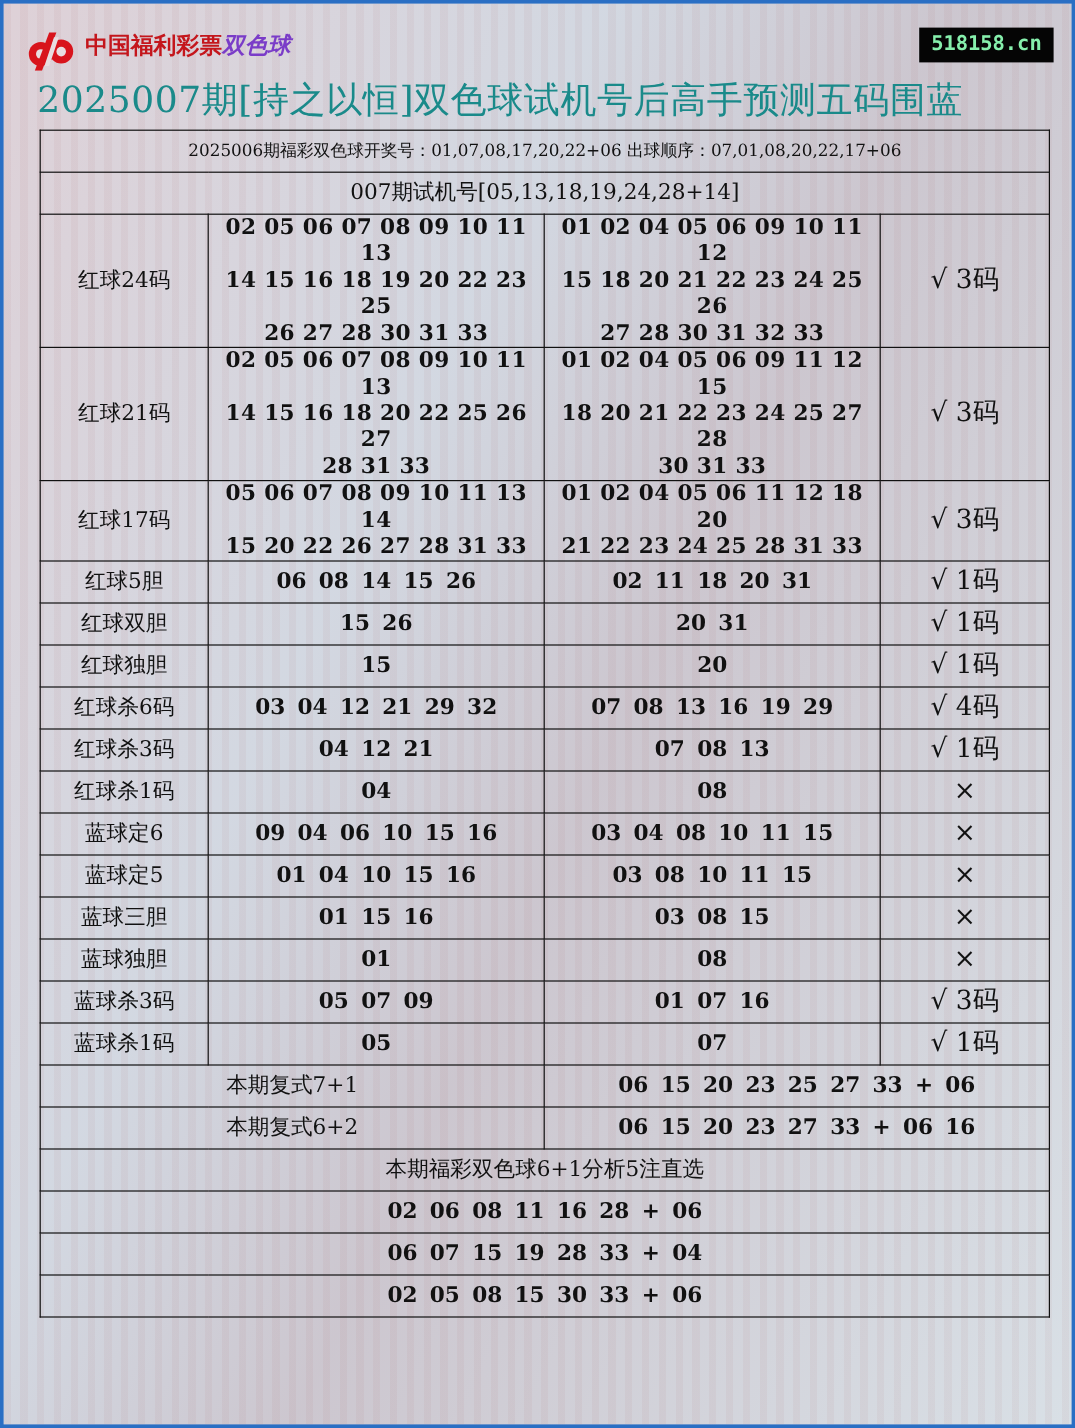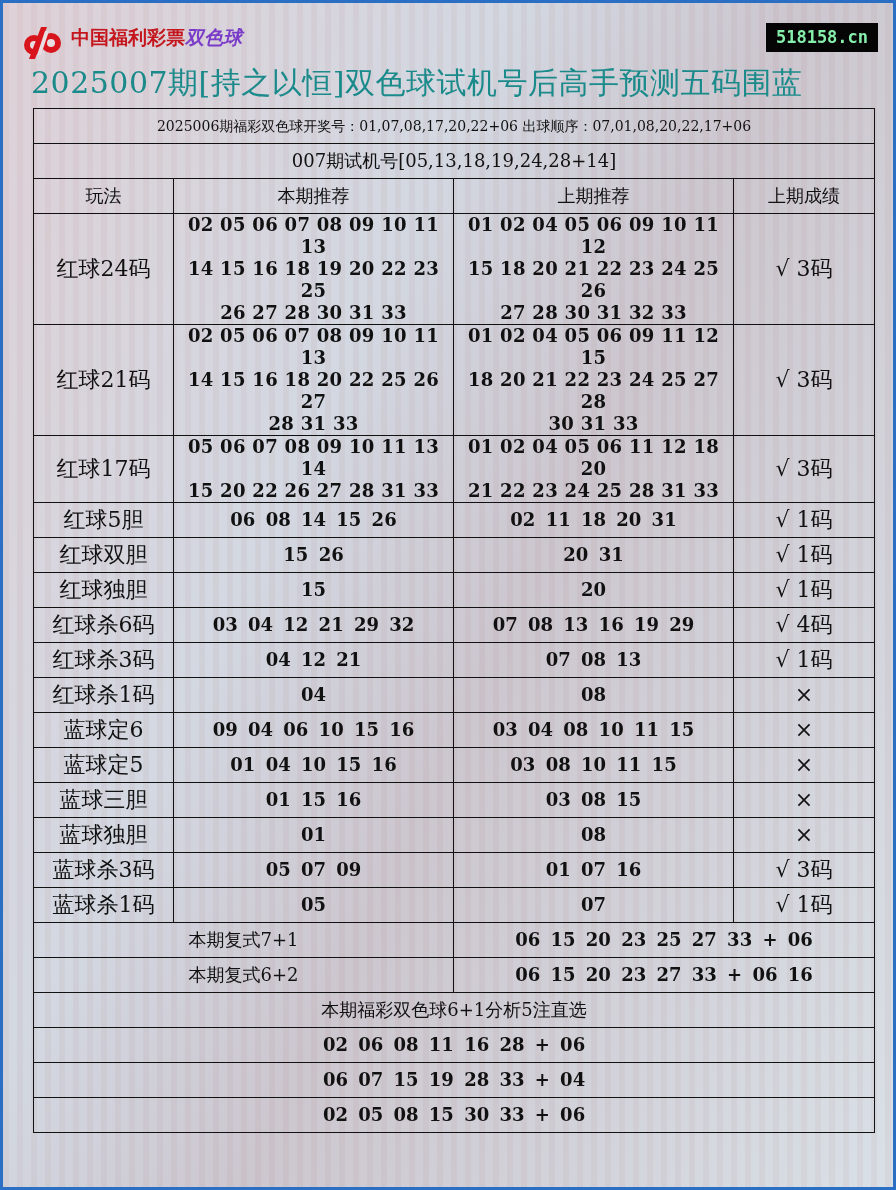--- a/index.html
+++ b/index.html
@@ -46,21 +46,21 @@
     position: absolute; left: 30px; top: 105px; width: 841px;
     border-collapse: collapse; table-layout: fixed;
     font-size: 18px; color: #111;
   }
   table.main td {
     border: 1.5px solid #111; padding: 0; text-align: center; vertical-align: middle;
     height: 34px; line-height: 22px;
   }
   td.numgrid { text-align: left; padding-left: 2px; font-weight: bold; letter-spacing: 0.3px; line-height: 22px; }
   td.nums { font-weight: bold; word-spacing: 4px; }
-  td.label { font-size: 22px; }
+  td.label { font-size: 18px; }
   td.result { font-size: 22px; }
   .row-tall3 td { height: 68px; }
   .row-tall2 td { height: 44px; }
 </style>
 </head>
 <body>
 
 <div class="frame">
 
   <div class="logo">
@@ -86,26 +86,20 @@
         <col style="width:280px">
         <col style="width:141px">
     </colgroup>
     <tbody>
       <tr>
         <td colspan="4" style="font-size:14px;white-space:nowrap;">2025006期福彩双色球开奖号：01,07,08,17,20,22+06 出球顺序：07,01,08,20,22,17+06</td>
       </tr>
       <tr>
         <td colspan="4">007期试机号[05,13,18,19,24,28+14]</td>
       </tr>
-      <tr>
-        <td>玩法</td>
-        <td>本期推荐</td>
-        <td>上期推荐</td>
-        <td>上期成绩</td>
-      </tr>
 
       <tr class="row-tall3">
         <td class="label">红球24码</td>
         <td class="numgrid">
           <div>02 05 06 07 08 09 10 11 13</div>
           <div>14 15 16 18 19 20 22 23 25</div>
           <div>26 27 28 30 31 33</div>
         </td>
         <td class="numgrid">
           <div>01 02 04 05 06 09 10 11 12</div>

